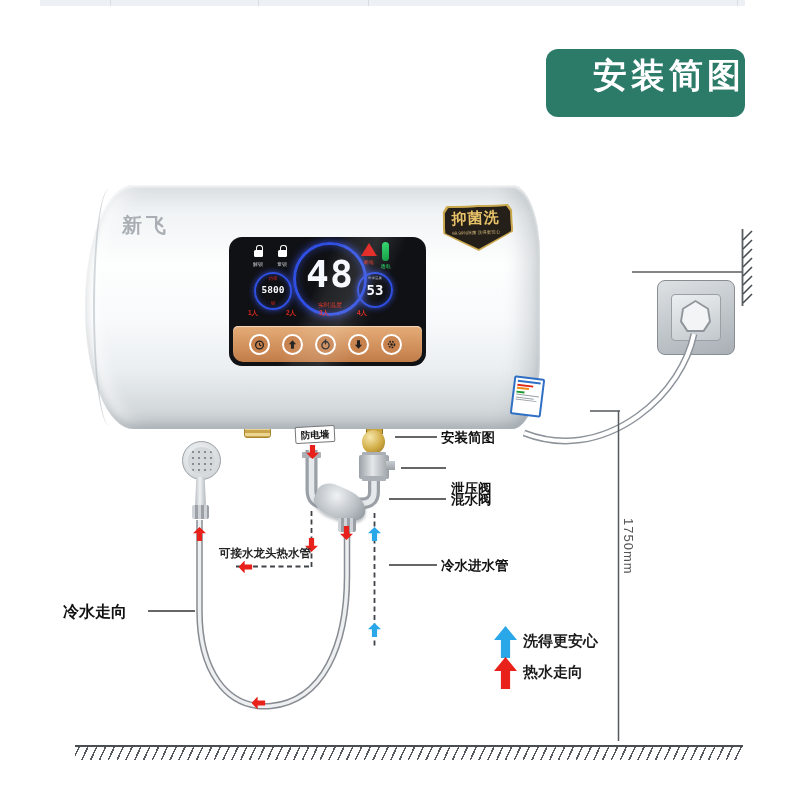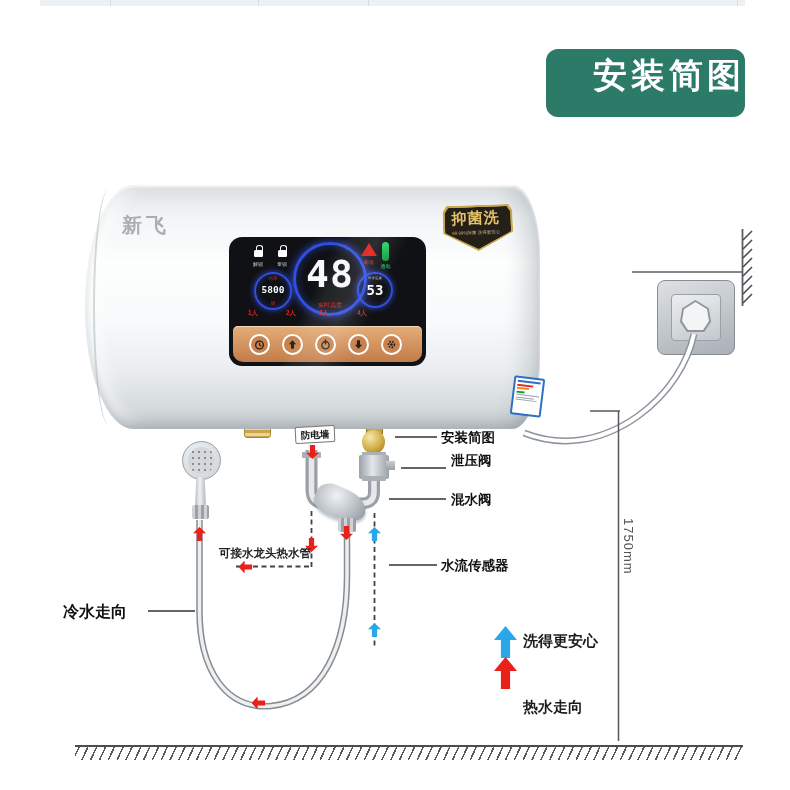--- a/index.html
+++ b/index.html
@@ -289,28 +289,28 @@
   <div class="abs arrow a-red a-down" style="left:306px;top:445px"></div>
   <div class="abs arrow a-red a-down" style="left:305px;top:538px"></div>
   <div class="abs arrow a-red a-left" style="left:239px;top:560px"></div>
   <div class="abs arrow a-red a-down" style="left:340px;top:526px"></div>
   <div class="abs arrow a-red" style="left:193px;top:527px"></div>
   <div class="abs arrow a-red a-left" style="left:252px;top:696px"></div>
   <div class="abs arrow a-blue" style="left:368px;top:527px"></div>
   <div class="abs arrow a-blue" style="left:368px;top:623px"></div>
 
   <div class="abs callout" style="left:441px;top:429px">安装简图</div>
-  <div class="abs callout" style="left:451px;top:452px">泄压阀</div>
+  <div class="abs callout" style="left:451px;top:480px">泄压阀</div>
   <div class="abs callout" style="left:451px;top:491px">混水阀</div>
-  <div class="abs callout" style="left:441px;top:557px">水流传感器</div>
+  <div class="abs callout" style="left:441px;top:557px">冷水进水管</div>
   <div class="abs hint" style="left:219px;top:546px">可接水龙头热水管</div>
   <div class="abs callout" style="left:63px;top:602px;font-size:16px">冷水走向</div>
 
   <div class="abs dim-t">1750mm</div>
 
   <div class="abs arrow a-blue arrow-lg" style="left:494px;top:626px"></div>
   <div class="abs legend-t" style="left:523px;top:632px">洗得更安心</div>
   <div class="abs arrow a-red arrow-lg" style="left:494px;top:657px"></div>
-  <div class="abs legend-t" style="left:523px;top:698px">热水走向</div>
+  <div class="abs legend-t" style="left:523px;top:663px">热水走向</div>
 
   <div class="abs ground"></div>
 
 </div>
 
 </body></html>

